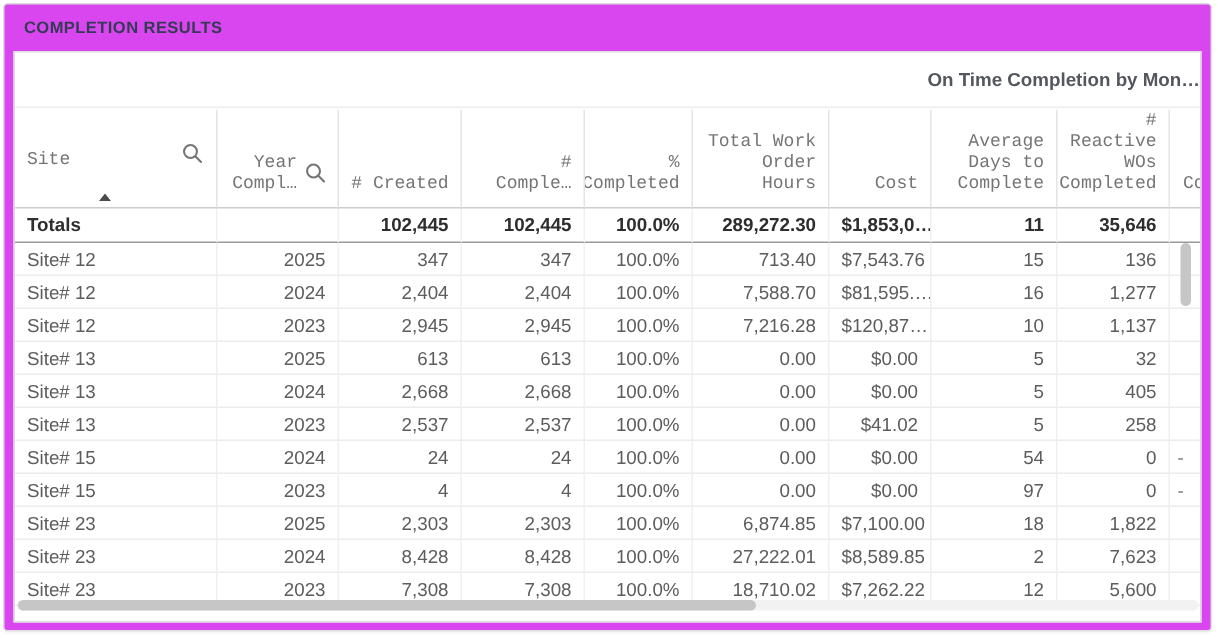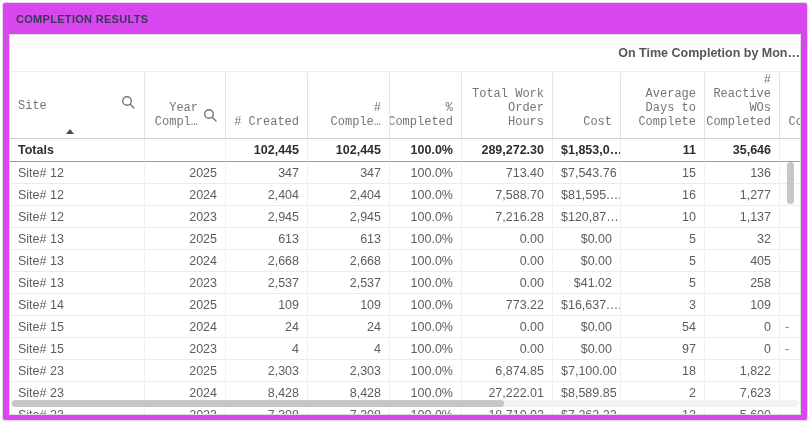--- a/index.html
+++ b/index.html
@@ -246,32 +246,20 @@
               <td class="num col-created">2,537</td>
               <td class="num col-completed">2,537</td>
               <td class="num col-pct">100.0%</td>
               <td class="num col-hours">0.00</td>
               <td class="num col-cost">$41.02</td>
               <td class="num col-avg_days">5</td>
               <td class="num col-reactive">258</td>
               <td class="left col-extra"></td>
             </tr>
             <tr>
-              <td class="left col-site">Site# 14</td>
-              <td class="num col-year">2025</td>
-              <td class="num col-created">109</td>
-              <td class="num col-completed">109</td>
-              <td class="num col-pct">100.0%</td>
-              <td class="num col-hours">773.22</td>
-              <td class="num col-cost">$16,637.…</td>
-              <td class="num col-avg_days">3</td>
-              <td class="num col-reactive">109</td>
-              <td class="left col-extra"></td>
-            </tr>
-            <tr>
               <td class="left col-site">Site# 15</td>
               <td class="num col-year">2024</td>
               <td class="num col-created">24</td>
               <td class="num col-completed">24</td>
               <td class="num col-pct">100.0%</td>
               <td class="num col-hours">0.00</td>
               <td class="num col-cost">$0.00</td>
               <td class="num col-avg_days">54</td>
               <td class="num col-reactive">0</td>
               <td class="left col-extra">-</td>

